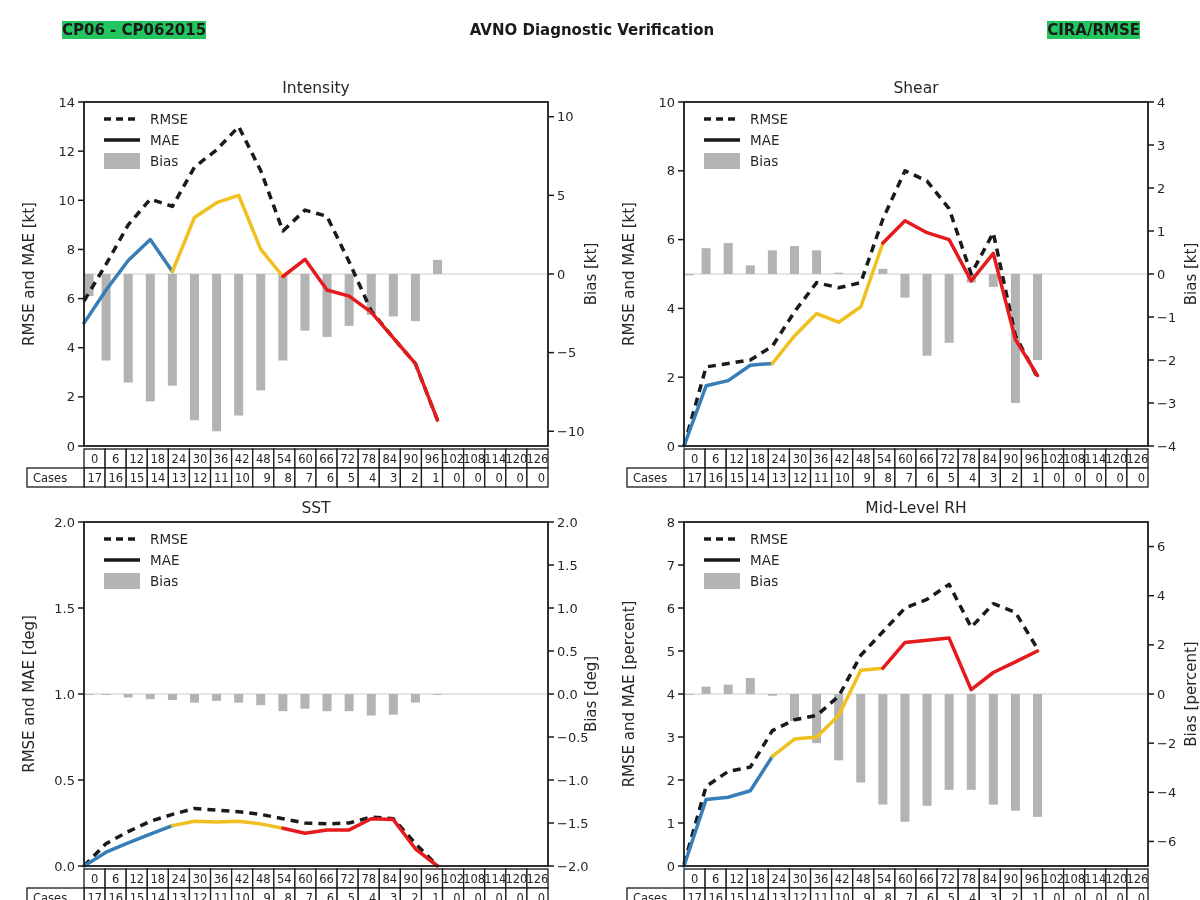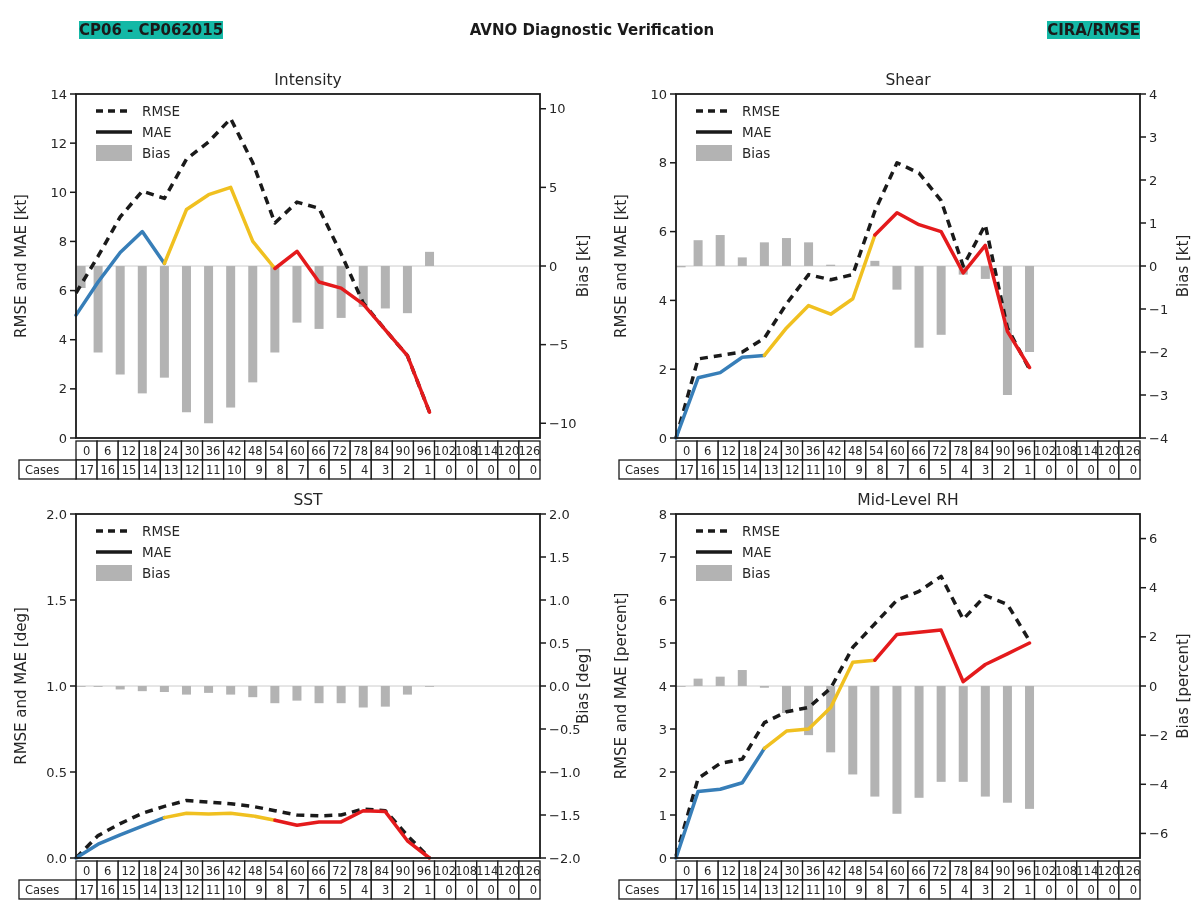--- a/index.html
+++ b/index.html
@@ -1,22 +1,22 @@
 <!DOCTYPE html>
 <html><head>
 <meta charset="utf-8">
 <style>
   html,body{margin:0;padding:0;background:#ffffff;}
   body{width:1200px;height:900px;font-family:"DejaVu Sans",sans-serif;color:#1a1a1a;position:relative;}
   .header{height:60px;display:flex;align-items:center;justify-content:space-between;
           padding:0 60px 0 62px;box-sizing:border-box;font-weight:bold;font-size:15px;}
   .header .center{position:absolute;left:0;right:16px;text-align:center;pointer-events:none;}
-  .header .side{position:relative;z-index:1;background:#14b8a6;margin-left:17px;}
+  .header .side{position:relative;z-index:1;background:#22c55e;}
   .panels{display:grid;grid-template-columns:600px 600px;grid-template-rows:420px 420px;}
-  figure{margin:4px;padding:0;}
+  figure{margin:12px;padding:0;}
   .panel-svg{display:block;}
   .panel-svg text{font-family:"DejaVu Sans",sans-serif;}
 </style>
 </head>
 <body>
 
 <div class="header">
   <span class="side">CP06 - CP062015</span>
   <span class="center">AVNO Diagnostic Verification</span>
   <span class="side">CIRA/RMSE</span>

